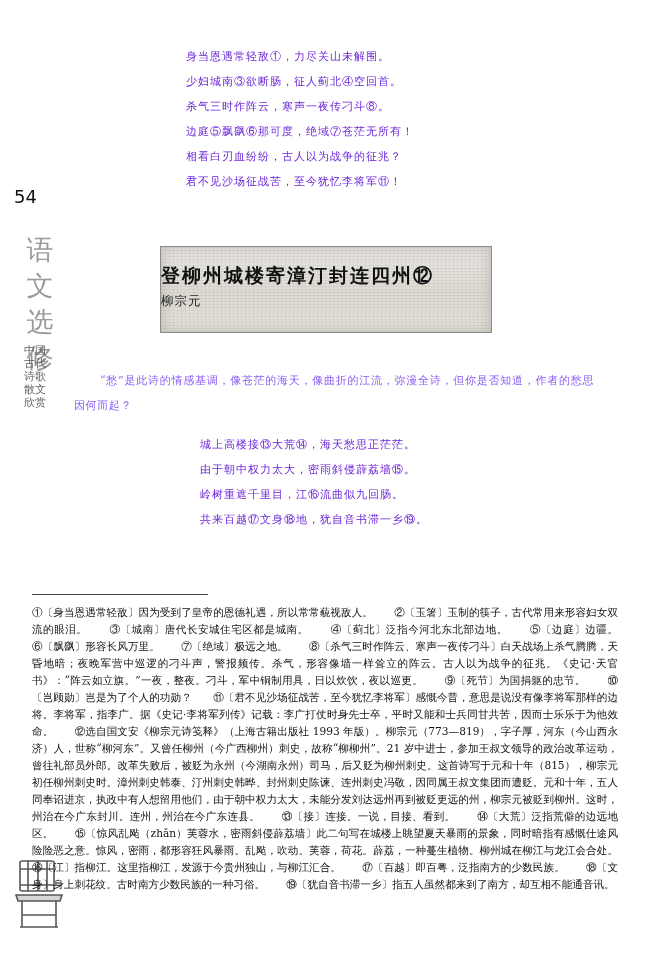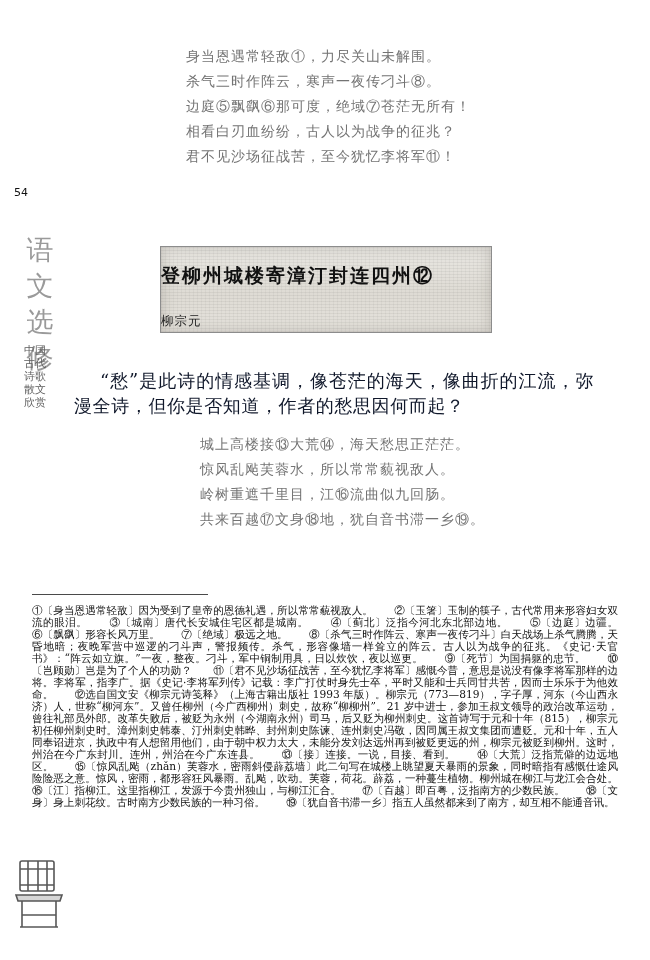--- a/index.html
+++ b/index.html
@@ -19,21 +19,21 @@
     position: relative;
     width: 650px;
     height: 960px;
   }
 
   
   .page-number {
     position: absolute;
     left: 14px;
     top: 186px;
-    font-size: 11px;
+    font-size: 18px;
     color: #111;
     letter-spacing: 0;
   }
   .spine-title {
     position: absolute;
     left: 18px;
     top: 232px;
     width: 46px;
     text-align: center;
     font-family: "DejaVu Serif", "Liberation Serif", serif;
@@ -66,24 +66,24 @@
 
   
   .verse-block {
     position: absolute;
     left: 186px;
     top: 44px;
     width: 430px;
   }
   .verse-line {
     font-family: "DejaVu Serif", "Liberation Serif", serif;
-    font-size: 14px;
+    font-size: 11px;
     line-height: 25px;
     letter-spacing: 1px;
-    color: #737373;
+    color: #6d28d9;
     white-space: nowrap;
   }
 
   
   .plaque {
     position: absolute;
     left: 160px;
     top: 246px;
     width: 330px;
     height: 85px;
@@ -106,38 +106,38 @@
   }
   .plaque-title {
     margin-top: 16px;
     font-family: "DejaVu Serif", "Liberation Serif", serif;
     font-size: 19px;
     font-weight: bold;
     letter-spacing: 2px;
     color: #111;
   }
   .plaque-author {
-    margin-top: 24px;
+    margin-top: 4px;
     font-family: "DejaVu Serif", "Liberation Serif", serif;
     font-size: 12.5px;
     letter-spacing: 1px;
     color: #222;
   }
 
   
   .prose {
     position: absolute;
     left: 74px;
     top: 368px;
     width: 520px;
     font-family: "DejaVu Serif", "Liberation Serif", serif;
-    font-size: 18px;
+    font-size: 11px;
     line-height: 25px;
     letter-spacing: .6px;
-    color: #0f172a;
+    color: #8b5cf6;
     text-align: justify;
   }
   .prose .indent { padding-left: 26px; display: inline; }
 
   
   .verse-block2 {
     position: absolute;
     left: 200px;
     top: 432px;
     width: 420px;
@@ -152,21 +152,21 @@
     height: 1px;
     background: #4a4a4a;
   }
   .footnotes {
     position: absolute;
     left: 32px;
     top: 604px;
     width: 586px;
     font-family: "DejaVu Serif", "Liberation Serif", serif;
     font-size: 10.6px;
-    line-height: 12px;
+    line-height: 17px;
     color: #111;
     text-align: justify;
     letter-spacing: 0;
   }
   .footnotes p { margin: 0; text-indent: 0; }
 </style>
 </head>
 <body>
 
 <div class="page">
@@ -192,38 +192,39 @@
       <line x1="12" y1="60" x2="46" y2="60"></line>
       <line x1="10" y1="72" x2="48" y2="72"></line>
       <line x1="18" y1="6" x2="18" y2="36"></line>
       <line x1="28" y1="6" x2="28" y2="36"></line>
       <line x1="37" y1="6" x2="37" y2="36"></line>
     </g>
   </svg>
 
   <div class="verse-block">
     <div class="verse-line">身当恩遇常轻敌①，力尽关山未解围。</div>
+    <div class="verse-line">少妇城南③欲断肠，征人蓟北④空回首。</div>
     <div class="verse-line">杀气三时作阵云，寒声一夜传刁斗⑧。</div>
     <div class="verse-line">边庭⑤飘飖⑥那可度，绝域⑦苍茫无所有！</div>
     <div class="verse-line">相看白刃血纷纷，古人以为战争的征兆？</div>
     <div class="verse-line">君不见沙场征战苦，至今犹忆李将军⑪！</div>
   </div>
 
   <div class="plaque">
     <div class="plaque-title">登柳州城楼寄漳汀封连四州⑫</div>
     <div class="plaque-author">柳宗元</div>
   </div>
 
   <div class="prose">
     <span class="indent">“愁”是此诗的情感基调，像苍茫的海天，像曲折的江流，弥漫全诗，但你是否知道，作者的愁思因何而起？</span>
   </div>
 
   <div class="verse-block2">
     <div class="verse-line">城上高楼接⑬大荒⑭，海天愁思正茫茫。</div>
-    <div class="verse-line">惊风乱飐芙蓉水，所以常常藐视敌人。</div>
+    <div class="verse-line">由于朝中权力太大，密雨斜侵薜荔墙⑮。</div>
     <div class="verse-line">岭树重遮千里目，江⑯流曲似九回肠。</div>
     <div class="verse-line">共来百越⑰文身⑱地，犹自音书滞一乡⑲。</div>
   </div>
 
   <div class="rule"></div>
 
   <div class="footnotes">
     <p>①〔身当恩遇常轻敌〕因为受到了皇帝的恩德礼遇，所以常常藐视敌人。　　②〔玉箸〕玉制的筷子，古代常用来形容妇女双流的眼泪。　　③〔城南〕唐代长安城住宅区都是城南。　　④〔蓟北〕泛指今河北东北部边地。　　⑤〔边庭〕边疆。　　⑥〔飘飖〕形容长风万里。　　⑦〔绝域〕极远之地。　　⑧〔杀气三时作阵云、寒声一夜传刁斗〕白天战场上杀气腾腾，天昏地暗；夜晚军营中巡逻的刁斗声，警报频传。杀气，形容像墙一样耸立的阵云。古人以为战争的征兆。《史记·天官书》：“阵云如立旗。”一夜，整夜。刁斗，军中铜制用具，日以炊饮，夜以巡更。　　⑨〔死节〕为国捐躯的忠节。　　⑩〔岂顾勋〕岂是为了个人的功勋？　　⑪〔君不见沙场征战苦，至今犹忆李将军〕感慨今昔，意思是说没有像李将军那样的边将。李将军，指李广。据《史记·李将军列传》记载：李广打仗时身先士卒，平时又能和士兵同甘共苦，因而士乐乐于为他效命。　　⑫选自国文安《柳宗元诗笺释》（上海古籍出版社 1993 年版）。柳宗元（773—819），字子厚，河东（今山西永济）人，世称“柳河东”。又曾任柳州（今广西柳州）刺史，故称“柳柳州”。21 岁中进士，参加王叔文领导的政治改革运动，曾往礼部员外郎。改革失败后，被贬为永州（今湖南永州）司马，后又贬为柳州刺史。这首诗写于元和十年（815），柳宗元初任柳州刺史时。漳州刺史韩泰、汀州刺史韩晔、封州刺史陈谏、连州刺史冯敬，因同属王叔文集团而遭贬。元和十年，五人同奉诏进京，执政中有人想留用他们，由于朝中权力太大，未能分发刘达远州再到被贬更远的州，柳宗元被贬到柳州。这时，州治在今广东封川。连州，州治在今广东连县。　　⑬〔接〕连接。一说，目接、看到。　　⑭〔大荒〕泛指荒僻的边远地区。　　⑮〔惊风乱飐（zhǎn）芙蓉水，密雨斜侵薜荔墙〕此二句写在城楼上眺望夏天暴雨的景象，同时暗指有感慨仕途风险险恶之意。惊风，密雨，都形容狂风暴雨。乱飐，吹动。芙蓉，荷花。薜荔，一种蔓生植物。柳州城在柳江与龙江会合处。　　⑯〔江〕指柳江。这里指柳江，发源于今贵州独山，与柳江汇合。　　⑰〔百越〕即百粤，泛指南方的少数民族。　　⑱〔文身〕身上刺花纹。古时南方少数民族的一种习俗。　　⑲〔犹自音书滞一乡〕指五人虽然都来到了南方，却互相不能通音讯。</p>
   </div>
 

